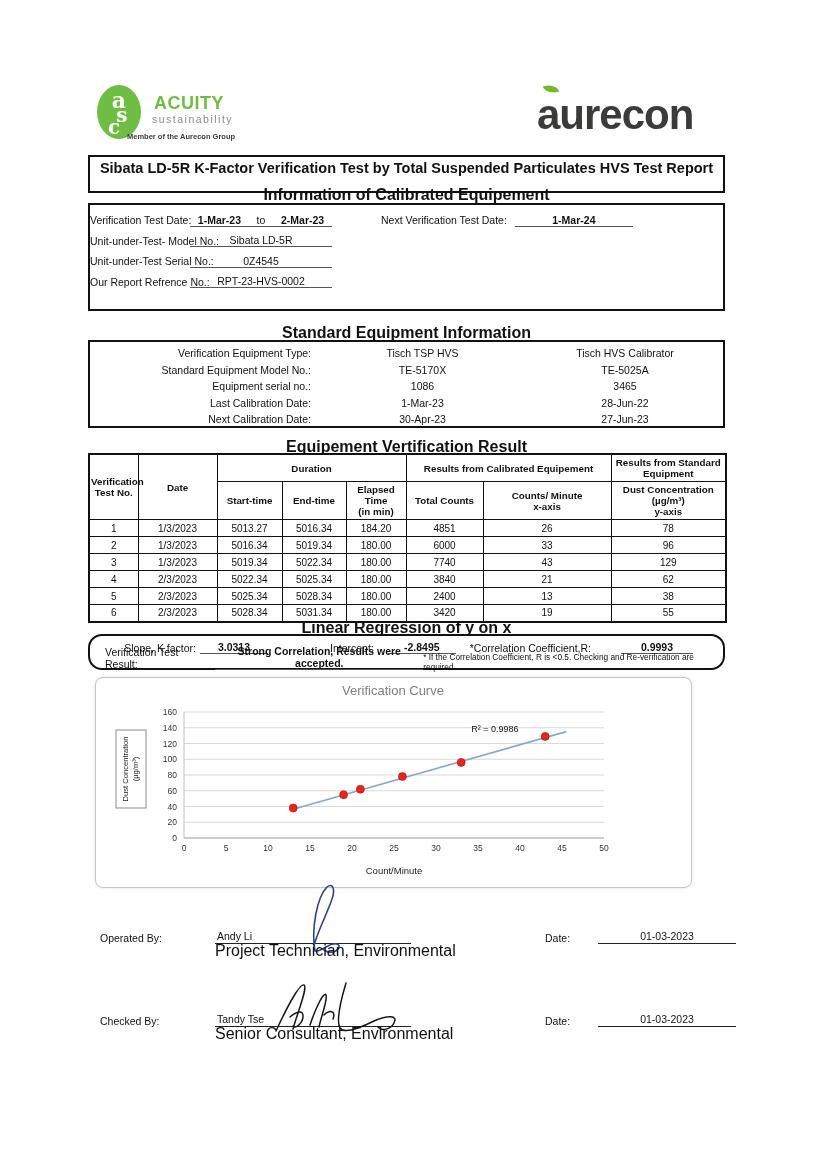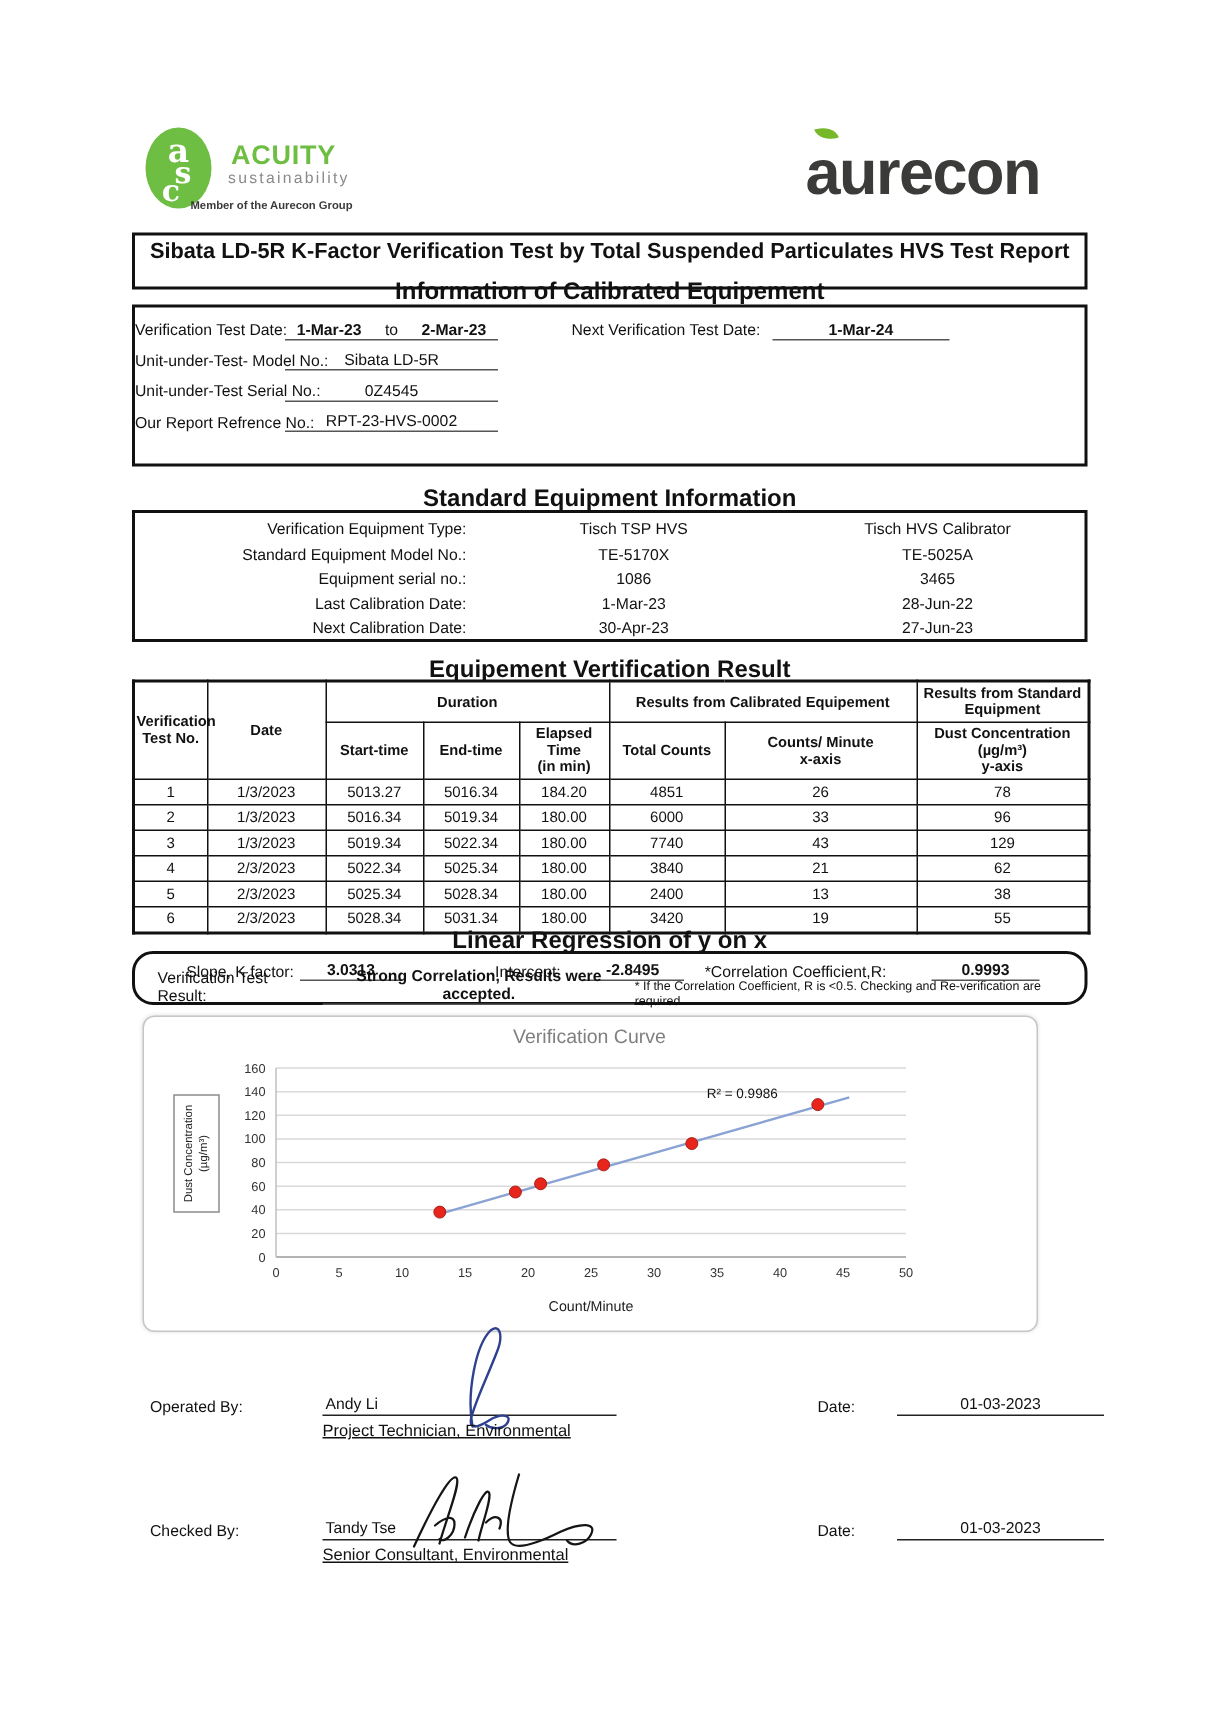--- a/index.html
+++ b/index.html
@@ -64,21 +64,21 @@
   .r-note { margin-left:auto; font-size:8.3px; padding-right:4px; align-self:center; }
 
   
   .chart-panel { position:absolute; left:95px; top:677px; width:597px; height:211px; border:1px solid #c6c6c6; border-radius:8px; box-shadow:0 0 3px rgba(0,0,0,.12); background:#fff; }
 
   
   .sig-row { position:absolute; left:88px; width:637px; height:72px; }
   .sig1 { top:893px; } .sig2 { top:976px; }
   .sig-label { position:absolute; left:12px; bottom:21px; font-size:10.5px; }
   .sig-line { position:absolute; left:127px; bottom:21px; width:196px; border-bottom:1.4px solid #222; font-size:10.5px; padding:0 0 1px 2px; }
-  .sig-role { position:absolute; left:127px; bottom:5px; font-size:11px;text-decoration:underline; }
+  .sig-role { position:absolute; left:127px; bottom:5px; font-size:16px; }
   .sig-svg { position:absolute; }
   .sig-svg.op { left:185px; bottom:12px; }
   .sig-svg.ck { left:178px; bottom:9px; }
   .date-label { position:absolute; left:457px; bottom:21px; font-size:10.5px; }
   .date-line { position:absolute; left:510px; bottom:21px; width:138px; border-bottom:1.2px solid #222; text-align:center; font-size:10.5px; padding-bottom:1px; }
 </style>
 </head>
 <body>
 
 <div class="page">

